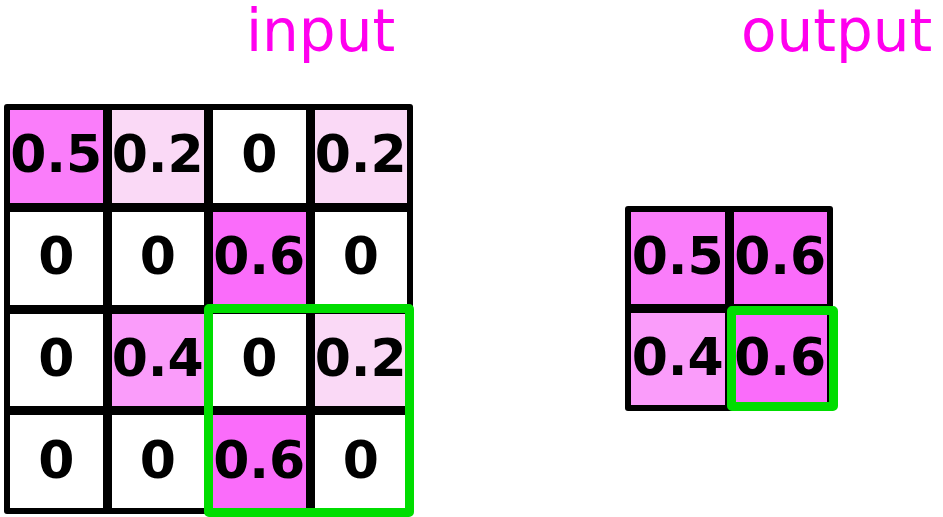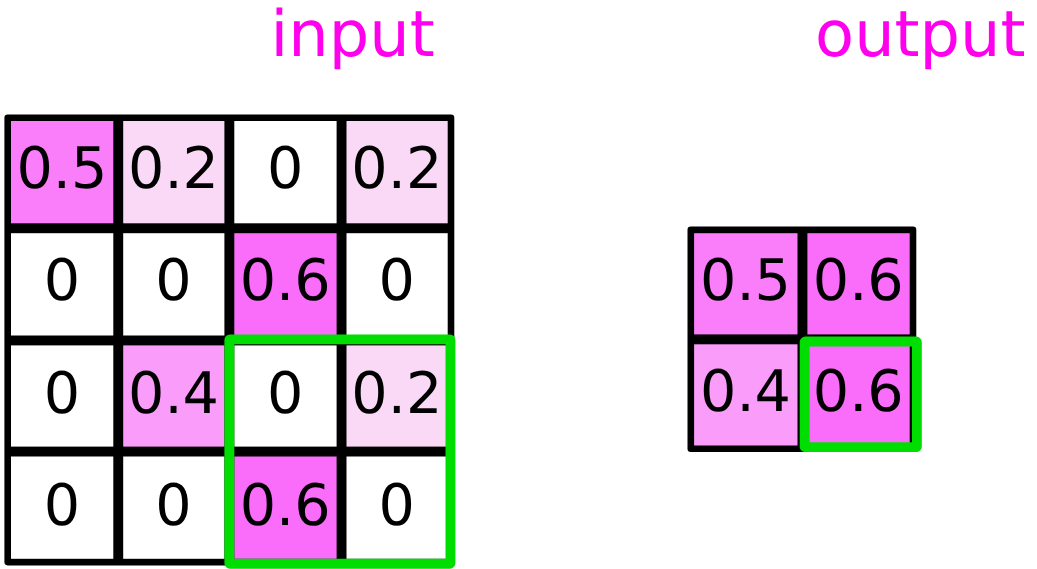--- a/index.html
+++ b/index.html
@@ -29,20 +29,21 @@
   #label-input  { left: 246px; top: 2px; }
   #label-output { left: 722px; top: 2px; }
 
   
   .grid {
     position: absolute;
     background: #000000;
     box-sizing: border-box;
     display: grid;
     border-radius: 3px;
+    font-weight: bold;
   }
   .grid .cell {
     position: relative;
     box-sizing: border-box;
     display: flex;
     align-items: center;
     justify-content: center;
     font-size: 52px;
     line-height: 1;
     color: #000000;

